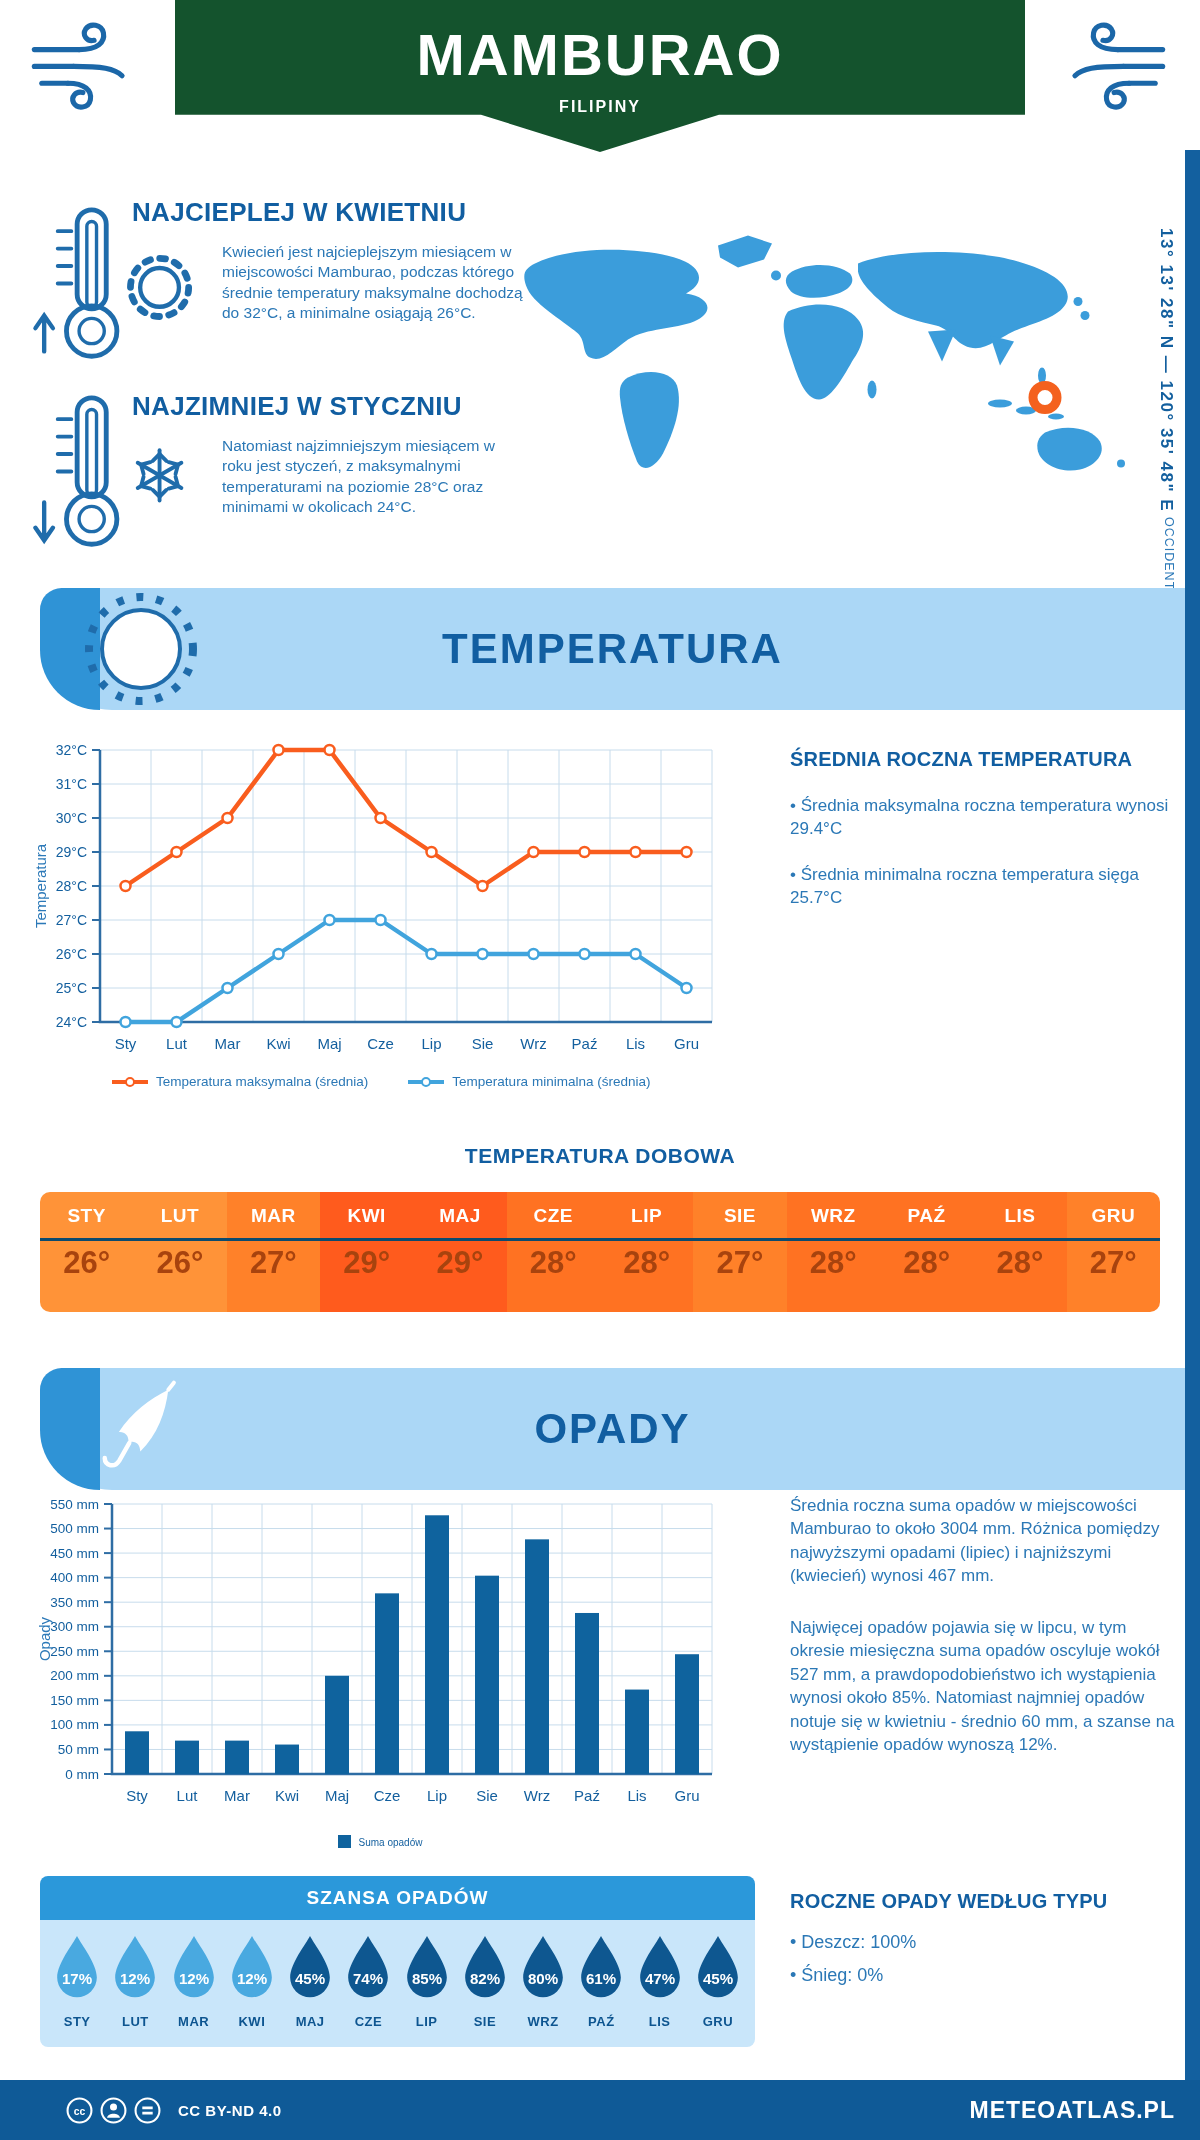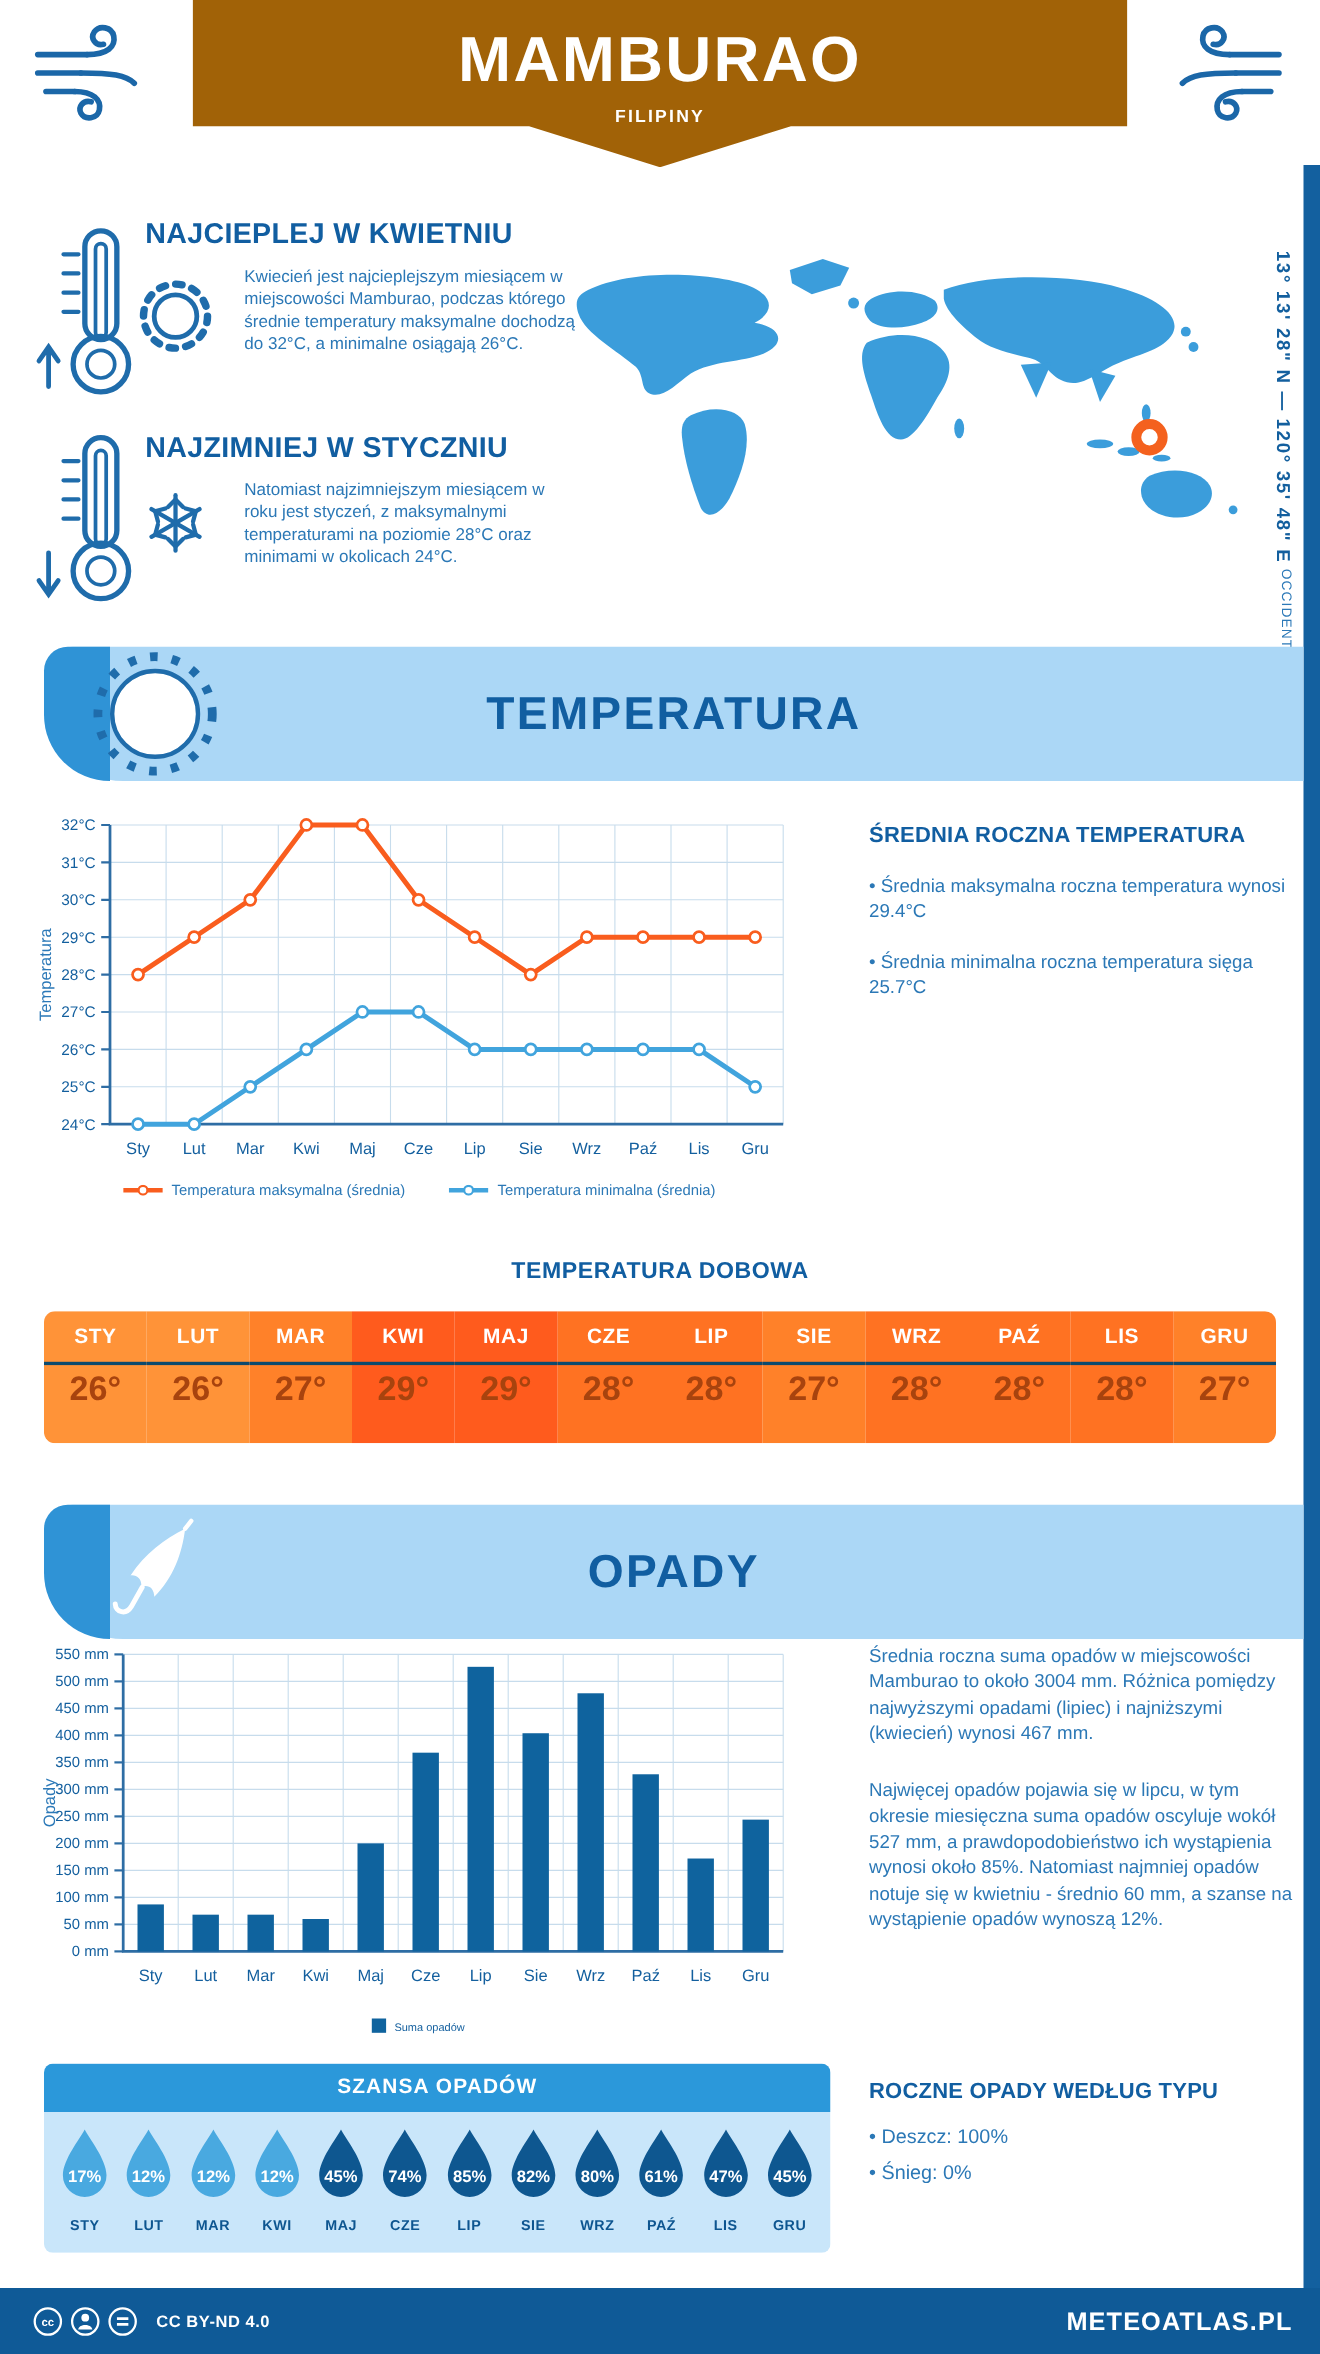--- a/index.html
+++ b/index.html
@@ -1,19 +1,19 @@
 <!DOCTYPE html>
 <html><head>
 <meta charset="utf-8">
 <style>
   html,body{margin:0;padding:0;}
   body{width:1200px;height:2140px;background:#fff;font-family:"Liberation Sans","DejaVu Sans",sans-serif;position:relative;overflow:hidden;}
   .abs{position:absolute;}
   
-  .header-band{position:absolute;left:175px;top:0;width:850px;height:152px;background:#a16207;
+  .header-band{position:absolute;left:175px;top:0;width:850px;height:152px;background:#14532d;
     clip-path:polygon(0 0,100% 0,100% 75.5%,64% 75.5%,50% 100%,36% 75.5%,0 75.5%);text-align:center;color:#fff;}
   .header-title{margin-top:26px;font-size:58px;font-weight:800;letter-spacing:2px;line-height:1;}
   .header-sub{margin-top:14px;font-size:16px;font-weight:700;letter-spacing:2px;}
   .right-strip{position:absolute;right:0;top:150px;bottom:0;width:15px;background:#13609f;}
   
   .hl-title{position:absolute;left:132px;font-size:26px;font-weight:800;color:#115ea1;letter-spacing:.3px;}
   .hl-text{position:absolute;left:222px;width:302px;font-size:15.5px;line-height:1.32;color:#2b78b6;}
   .coords{position:absolute;top:228px;right:24px;writing-mode:vertical-rl;color:#135f9e;display:flex;gap:5px;}
   .coords .c1{font-size:17px;font-weight:800;letter-spacing:1.5px;}
   .coords .c2{font-size:12.5px;font-weight:400;letter-spacing:1px;color:#2c79b8;}
@@ -41,21 +41,21 @@
   
   .szansa{position:absolute;left:40px;top:1876px;width:715px;border-radius:8px;overflow:hidden;}
   .szansa .shead{height:44px;background:#2b98da;color:#fff;font-size:19px;font-weight:800;letter-spacing:1px;
     display:flex;align-items:center;justify-content:center;}
   .szansa .sbody{background:#c9e6fa;display:flex;justify-content:space-around;padding:14px 8px 18px;}
   .drop-col{width:56px;text-align:center;}
   .drop-col .mon{margin-top:8px;font-size:13px;font-weight:800;color:#0d5590;letter-spacing:.5px;}
   
   .footer{position:absolute;left:0;right:0;bottom:0;height:60px;background:#0f5a97;display:flex;align-items:center;
     padding:0 25px 0 30px;box-sizing:border-box;color:#fff;z-index:5;}
-  .footer .lic{display:flex;align-items:center;gap:7px;flex:1;}
+  .footer .lic{display:flex;align-items:center;gap:7px;flex:1;margin-left:36px;}
   .footer .lic-text{margin-left:10px;font-size:15px;font-weight:700;letter-spacing:.5px;}
   .footer .brand{font-size:23px;font-weight:800;letter-spacing:1px;}
   svg text{font-family:"Liberation Sans","DejaVu Sans",sans-serif;}
 </style>
 </head>
 <body>
 
 <svg class="abs" style="left:25px;top:16px" width="140" height="98" viewBox="0 0 150 105" fill="none" stroke="#1b67a8" stroke-width="5.5" stroke-linecap="round">
   <path d="M10 36 H58"></path>
     <path d="M58 36 C78 36 86 28 84 18 C82 9 70 7 65 14 C61 20 66 28 74 26"></path>

